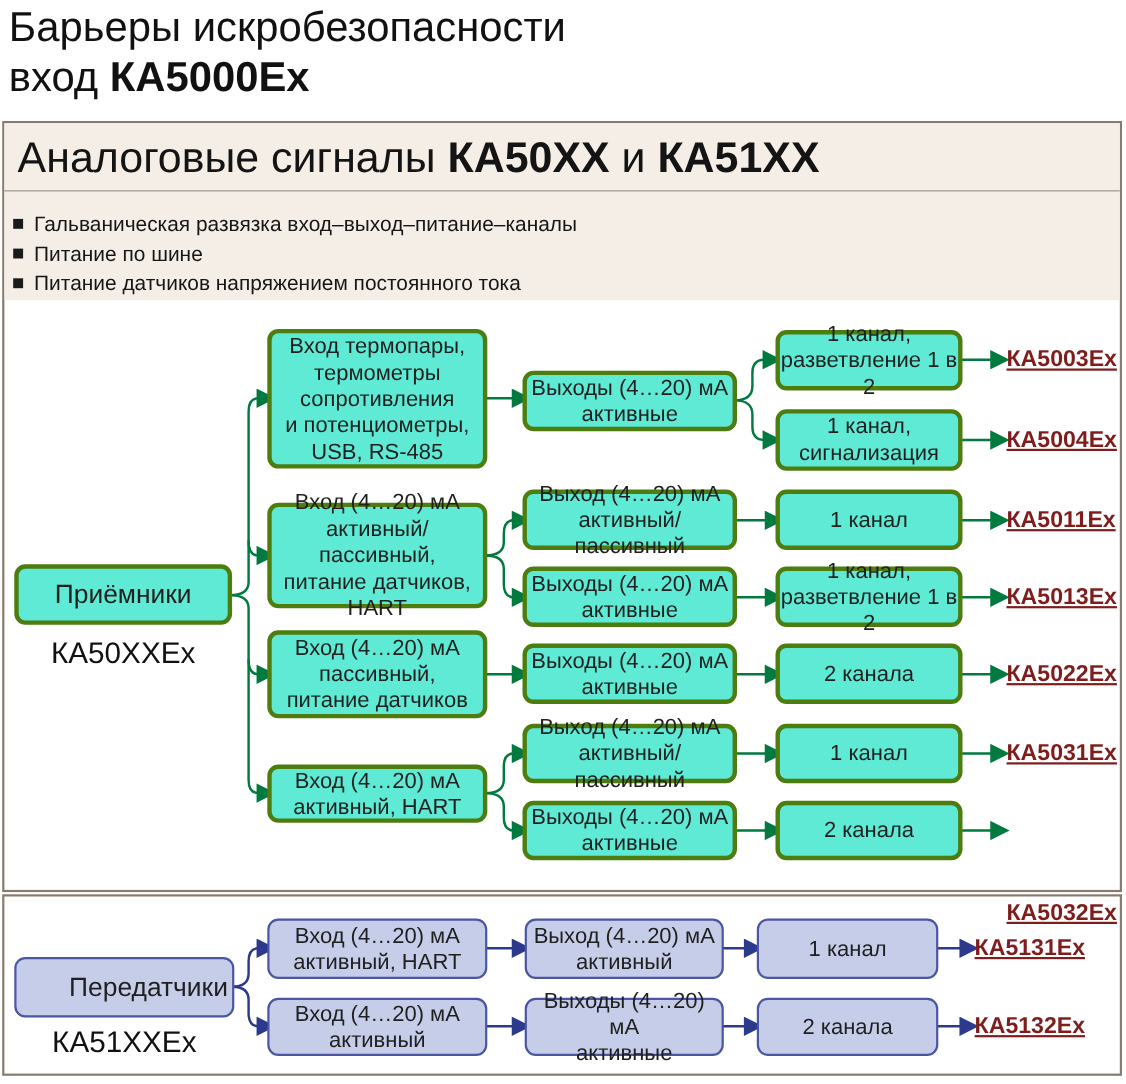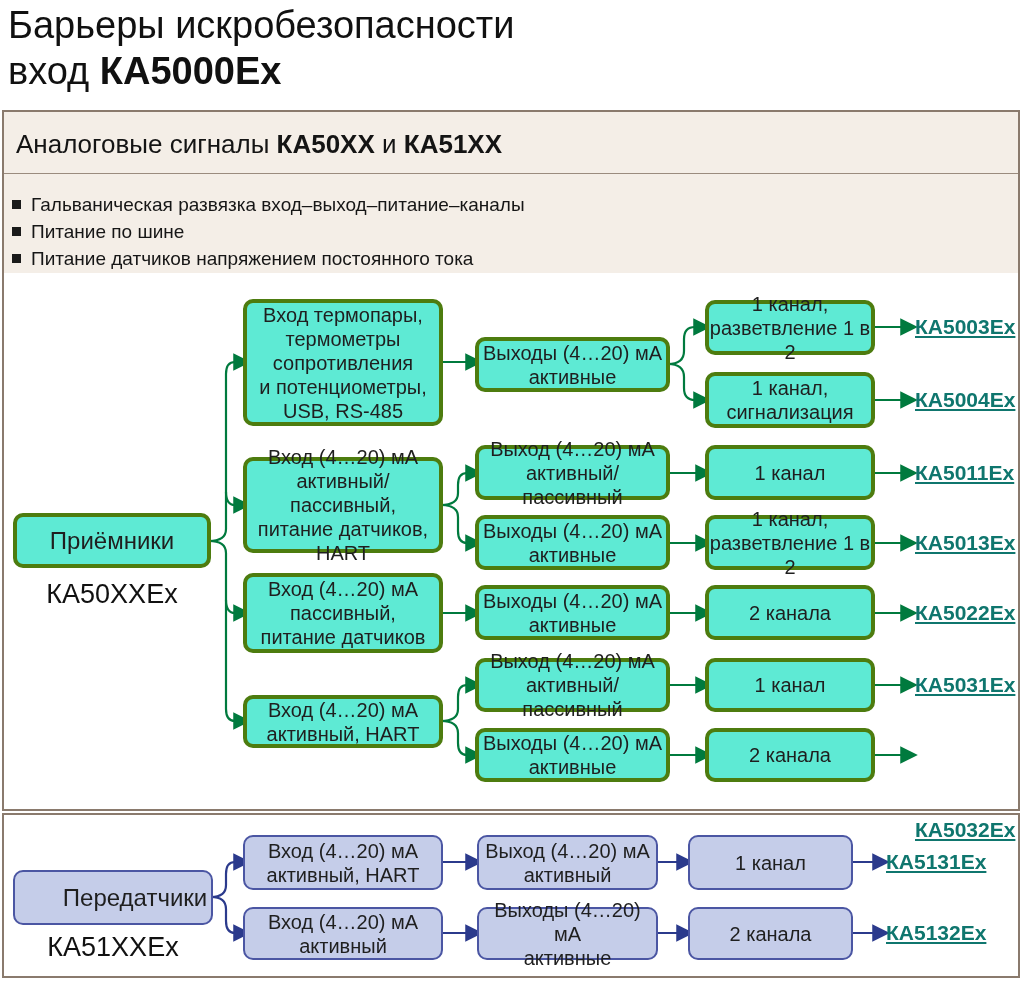--- a/index.html
+++ b/index.html
@@ -12,21 +12,21 @@
 
   
   .doc-title{position:absolute;left:8px;top:2px;font-size:38px;line-height:46px;font-weight:400;margin:0;color:#111;}
   .doc-title b{font-weight:700;}
 
   
   .panel{position:absolute;left:2px;width:1018px;border:2px solid #8a7a6d;background:#ffffff;box-sizing:border-box;z-index:0;}
   .panel-main{top:110px;height:701px;}
   .panel-blue{top:813px;height:165px;}
   .panel-head{background:#f4eee7;height:161px;}
-  .panel-head h2{margin:0;padding:13px 12px 10px 12px;font-size:26px;line-height:38px;font-weight:400;color:#141414;border-bottom:1px solid #9a8b7e;}
+  .panel-head h2{margin:0;padding:13px 12px 10px 12px;font-size:39px;line-height:38px;font-weight:400;color:#141414;border-bottom:1px solid #9a8b7e;}
   .panel-head h2 b{font-weight:700;}
   .bullets{list-style:none;margin:0;padding:17px 12px 0 8px;}
   .bullets li{font-size:19px;line-height:27px;color:#161616;}
   .sq{display:inline-block;width:9px;height:9px;background:#1a1a1a;margin-right:10px;transform:translateY(-2px);}
 
   
   .wires{position:absolute;left:0;top:0;width:1024px;height:985px;z-index:1;pointer-events:none;}
 
   
   .node{
@@ -35,21 +35,21 @@
     white-space:pre-line;border-radius:10px;font-size:20px;line-height:24px;color:#1f1f1f;
   }
   .g{background:#5eead4;border:4px solid #4d7c0f;}
   .b{background:#c5cde9;border:2px solid #4b56a3;}
   .group-node{font-size:24px;line-height:30px;}
   .series-label{
     position:absolute;z-index:2;text-align:center;font-size:27px;color:#111;
   }
   .model{
     position:absolute;z-index:2;height:26px;display:flex;align-items:center;
-    font-size:21px;font-weight:700;color:#0f766e;text-decoration:underline;cursor:pointer;
+    font-size:21px;font-weight:700;color:#7f1d1d;text-decoration:underline;cursor:pointer;
   }
 </style>
 </head>
 <body>
 
 <div class="page">
 
   <h1 class="doc-title"><span>Барьеры искробезопасности</span><br>
     <span>вход </span><b>КА5000Ex</b>
   </h1>

